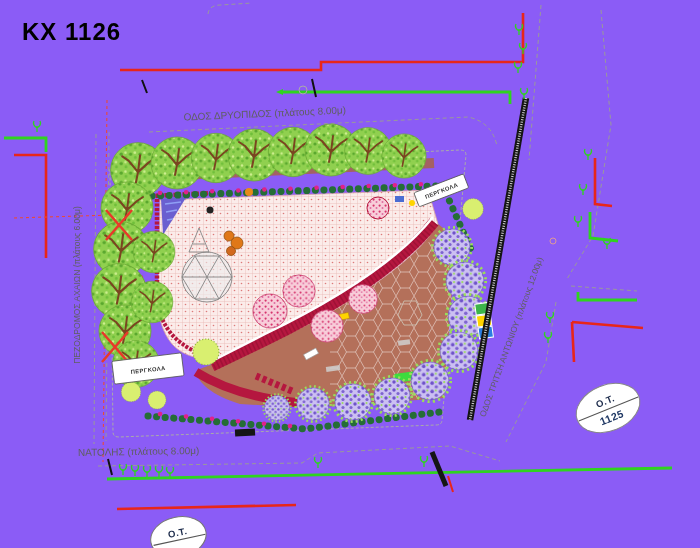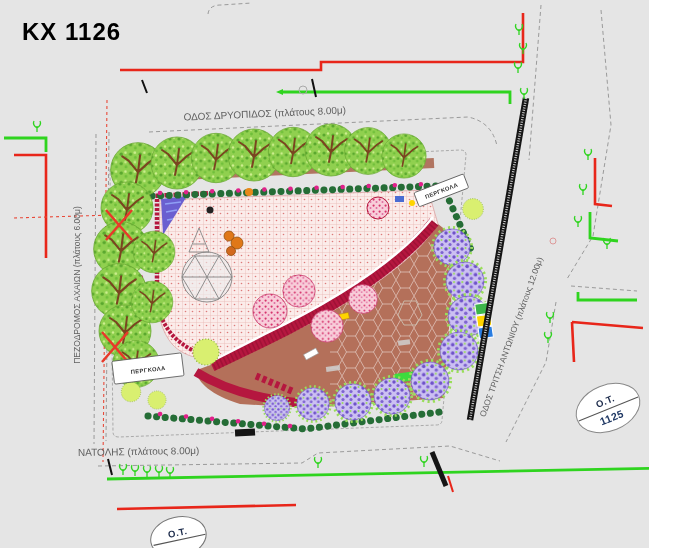--- a/index.html
+++ b/index.html
@@ -1,16 +1,16 @@
 <!DOCTYPE html>
 <html><head>
 <meta charset="utf-8">
 <style>
   html,body{margin:0;padding:0;background:#fff;}
-  .canvas{position:relative;width:649px;height:548px;background:#e5e5e5;overflow:hidden;
+  .canvas{position:relative;width:700px;height:548px;background:#8b5cf6;overflow:hidden;
           font-family:"Liberation Sans",sans-serif;}
   .plan-title{position:absolute;left:22px;top:18px;font-size:24px;font-weight:bold;
               color:#000;letter-spacing:1px;}
   svg{position:absolute;left:0;top:0;}
   svg text{font-family:"Liberation Sans",sans-serif;}
   .street-label{fill:#5f5f5f;font-size:10px;}
   .street-label-small{fill:#5f5f5f;font-size:8.5px;}
   .tiny-label{fill:#333;font-size:5.8px;font-weight:bold;letter-spacing:.4px;}
   .badge-label{fill:#1b2a4a;font-size:9.5px;font-weight:bold;letter-spacing:.5px;}
   .badge-number{fill:#1f3864;font-size:10.5px;font-weight:bold;letter-spacing:.5px;}

